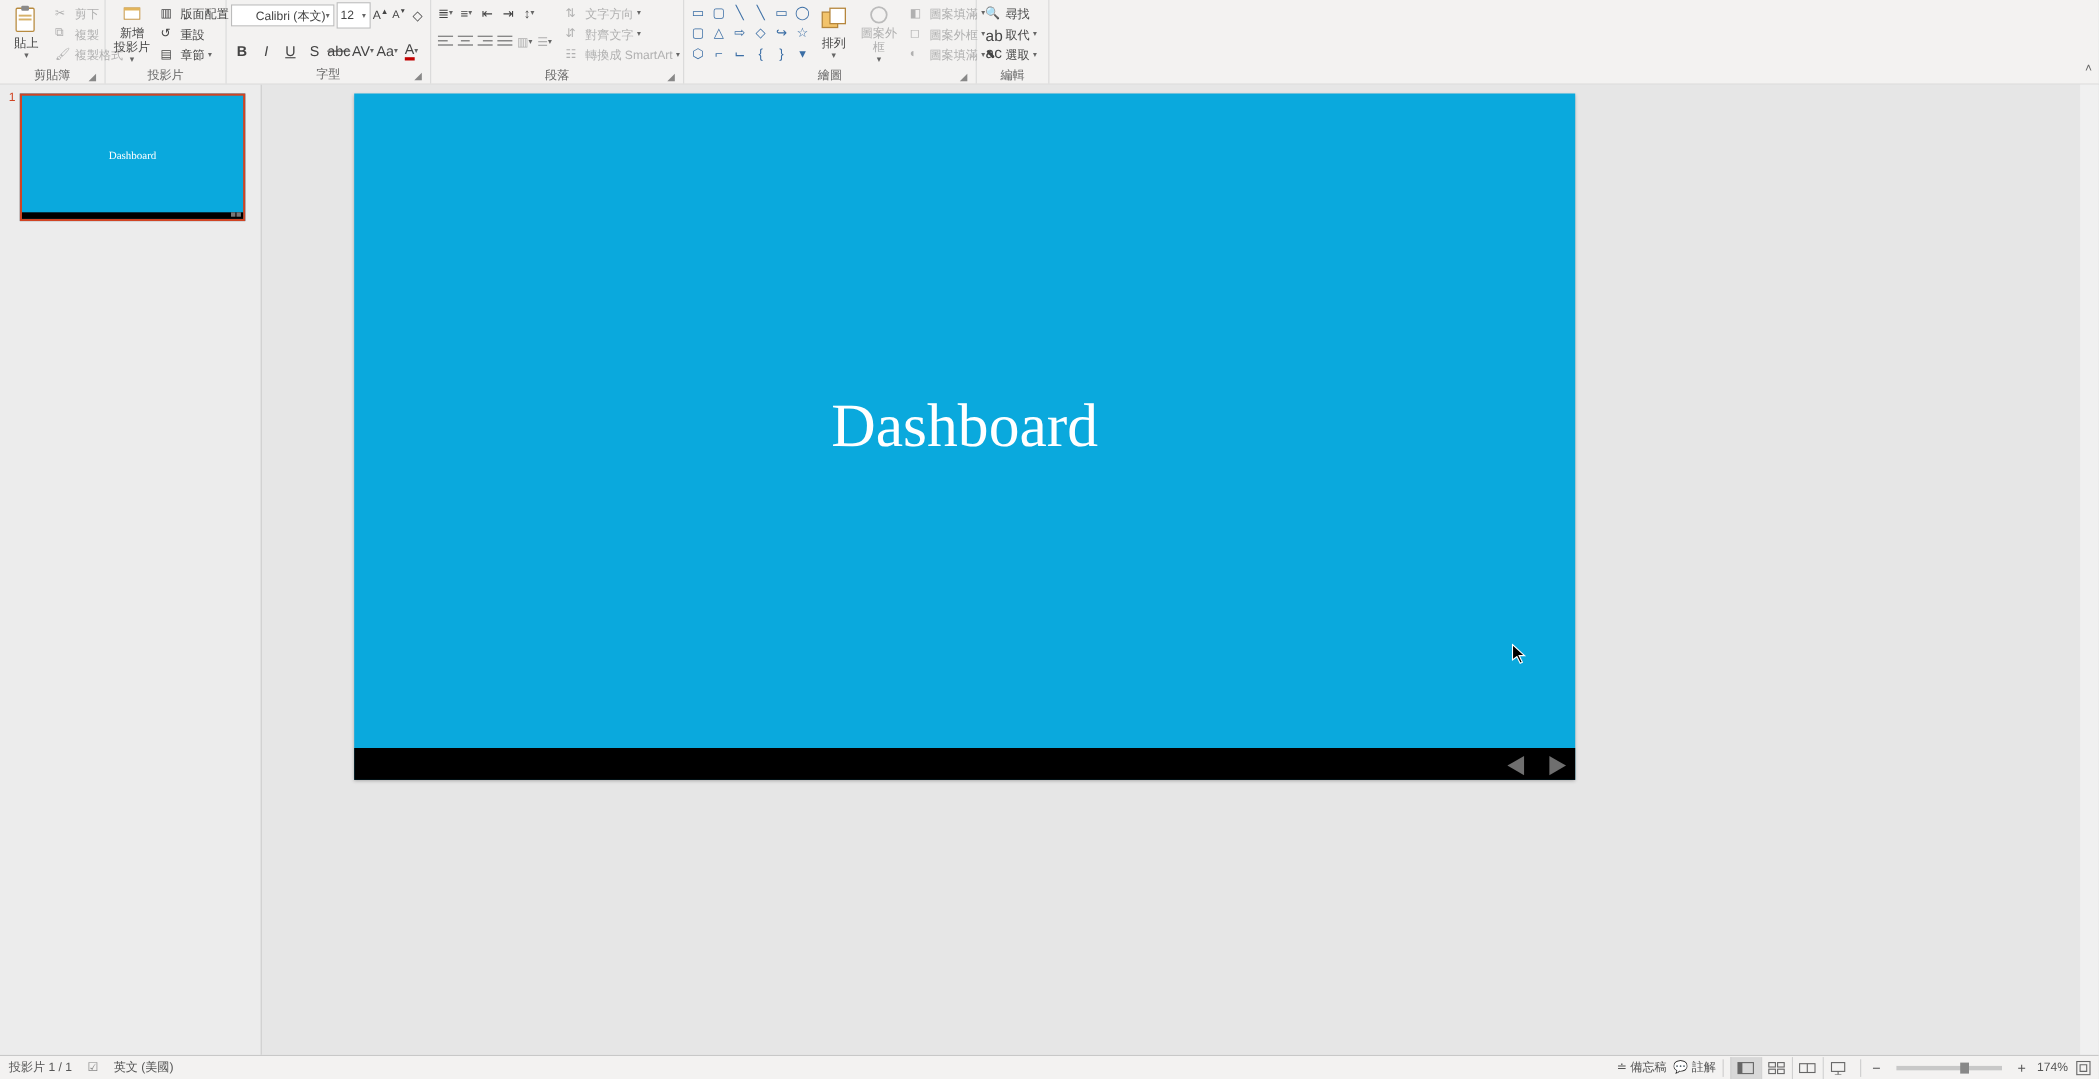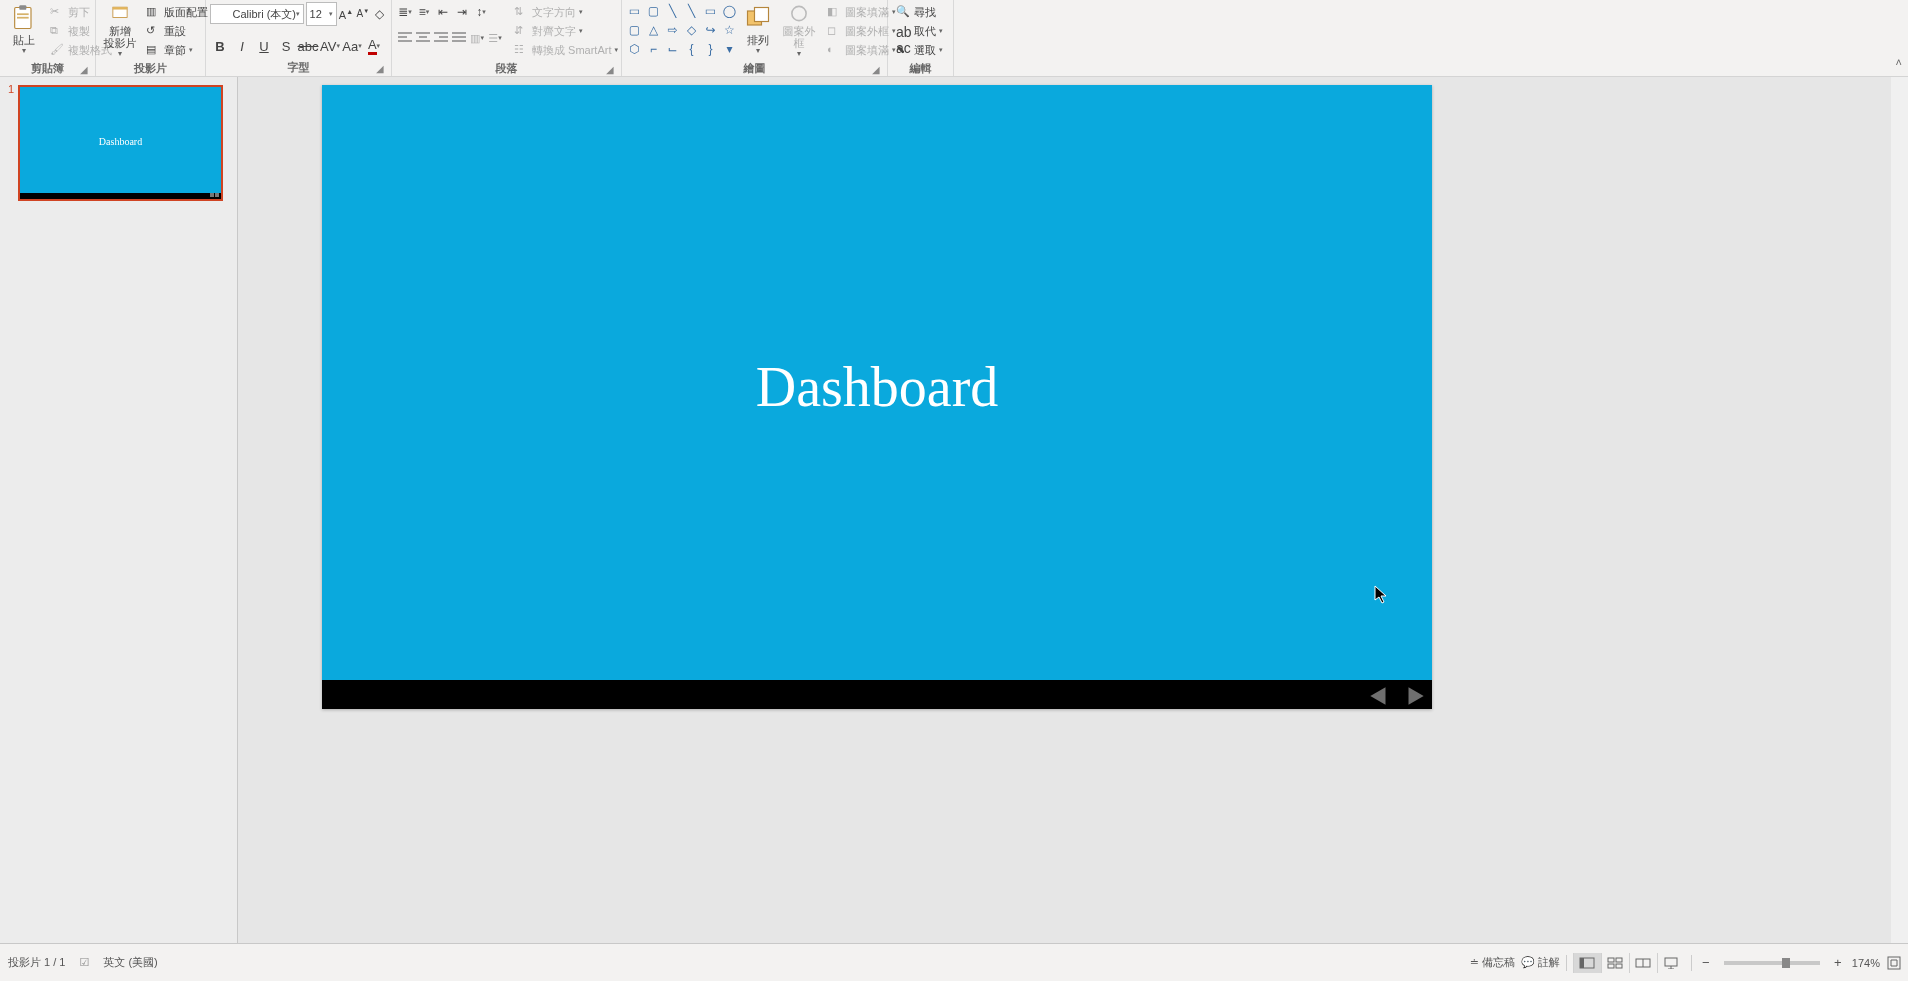--- a/index.html
+++ b/index.html
@@ -2,21 +2,21 @@
 <html><head>
 <meta charset="utf-8">
 <style>
 * { margin: 0; padding: 0; box-sizing: border-box; font-family: "Microsoft JhengHei", "Segoe UI", sans-serif; }
 body { background: #e6e6e6; width: 1908px; height: 981px; overflow: hidden; position: relative; }
 
 
 .ribbon { background: #f3f2f1; height: 77px; display: flex; border-bottom: 1px solid #d4d4d4; font-size: 11px; color: #444; }
 .ribbon-group { border-right: 1px solid #d9d9d9; padding: 2px 4px 0 4px; display: flex; flex-direction: column; justify-content: space-between; }
 .group-body { display: flex; gap: 2px; height: 58px; }
-.group-label { text-align: center; font-size: 11px; color: #666; padding: 1px 0; position: relative; font-weight: bold; }
+.group-label { text-align: center; font-size: 11px; color: #666; padding: 1px 0; position: relative; }
 .group-label .launcher { position: absolute; right: 2px; bottom: 2px; width: 10px; height: 10px; font-size: 9px; color: #888; }
 
 .big-btn { display: flex; flex-direction: column; align-items: center; justify-content: flex-start; padding: 2px 4px; min-width: 40px; }
 .big-btn .ico { width: 28px; height: 28px; margin-bottom: 2px; }
 .big-btn span.lbl { font-size: 11px; line-height: 12px; text-align: center; }
 .big-btn .caret { font-size: 8px; color: #666; }
 
 .small-stack { display: flex; flex-direction: column; gap: 1px; justify-content: flex-start; padding: 1px 2px; }
 .small-btn { display: flex; align-items: center; gap: 3px; font-size: 11px; height: 18px; padding: 0 2px; white-space: nowrap; }
 .small-btn .ico16 { width: 15px; height: 15px; display: inline-block; }
@@ -56,21 +56,21 @@
 .slide-black { position: absolute; bottom: 0; left: 0; right: 0; height: 29px; background: #000; }
 .nav-arrows { position: absolute; right: 4px; bottom: 2px; display: flex; gap: 10px; }
 .nav-arrows svg { width: 26px; height: 22px; }
 
 .cursor { position: absolute; left: 1374px; top: 585px; width: 14px; height: 20px; pointer-events: none; }
 
 
 .vscroll { position: absolute; right: 0; top: 77px; bottom: 22px; width: 17px; background: #f0f0f0; }
 
 
-.statusbar { position: absolute; bottom: 0; left: 0; right: 0; height: 38px; background: #f3f2f1; border-top: 1px solid #c8c8c8; display: flex; align-items: center; font-size: 11px; color: #555; }
+.statusbar { position: absolute; bottom: 0; left: 0; right: 0; height: 22px; background: #f3f2f1; border-top: 1px solid #c8c8c8; display: flex; align-items: center; font-size: 11px; color: #555; }
 .status-left { display: flex; align-items: center; gap: 14px; padding-left: 8px; }
 .status-right { margin-left: auto; display: flex; align-items: center; gap: 6px; padding-right: 6px; }
 .view-btns { display: flex; }
 .view-btn { width: 28px; height: 20px; border-left: 1px solid #d0d0d0; display: flex; align-items: center; justify-content: center; }
 .view-btn.active { background: #d8d8d8; }
 .zoom-slider { width: 96px; height: 4px; background: #c8c8c8; position: relative; margin: 0 4px; }
 .zoom-slider .thumb-dot { position: absolute; left: 58px; top: -3px; width: 8px; height: 10px; background: #888; }
 .zoom-ctrl { width: 16px; height: 16px; display: flex; align-items: center; justify-content: center; font-size: 13px; }
 .sep { width: 1px; height: 16px; background: #ccc; }
 

